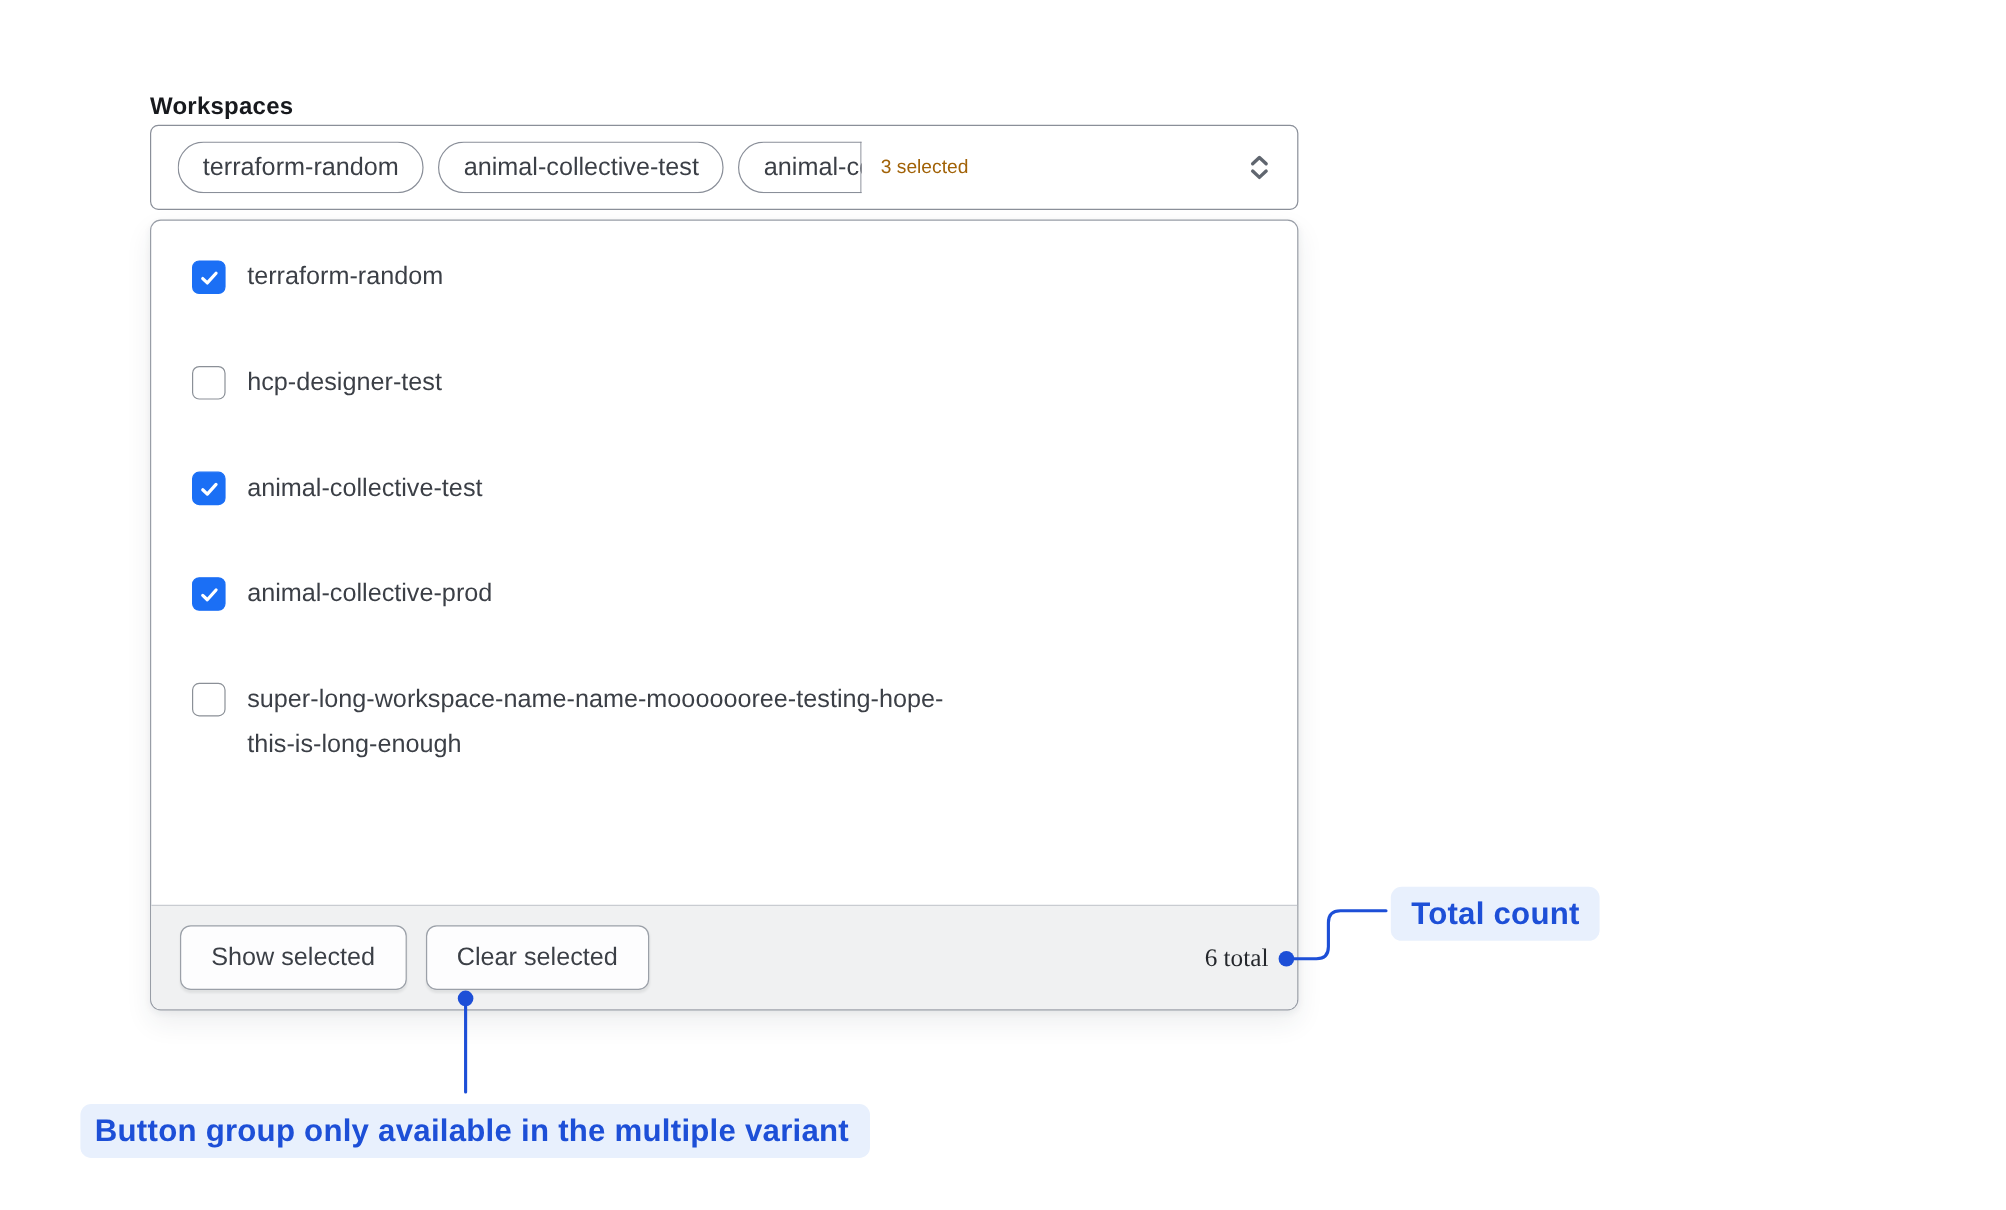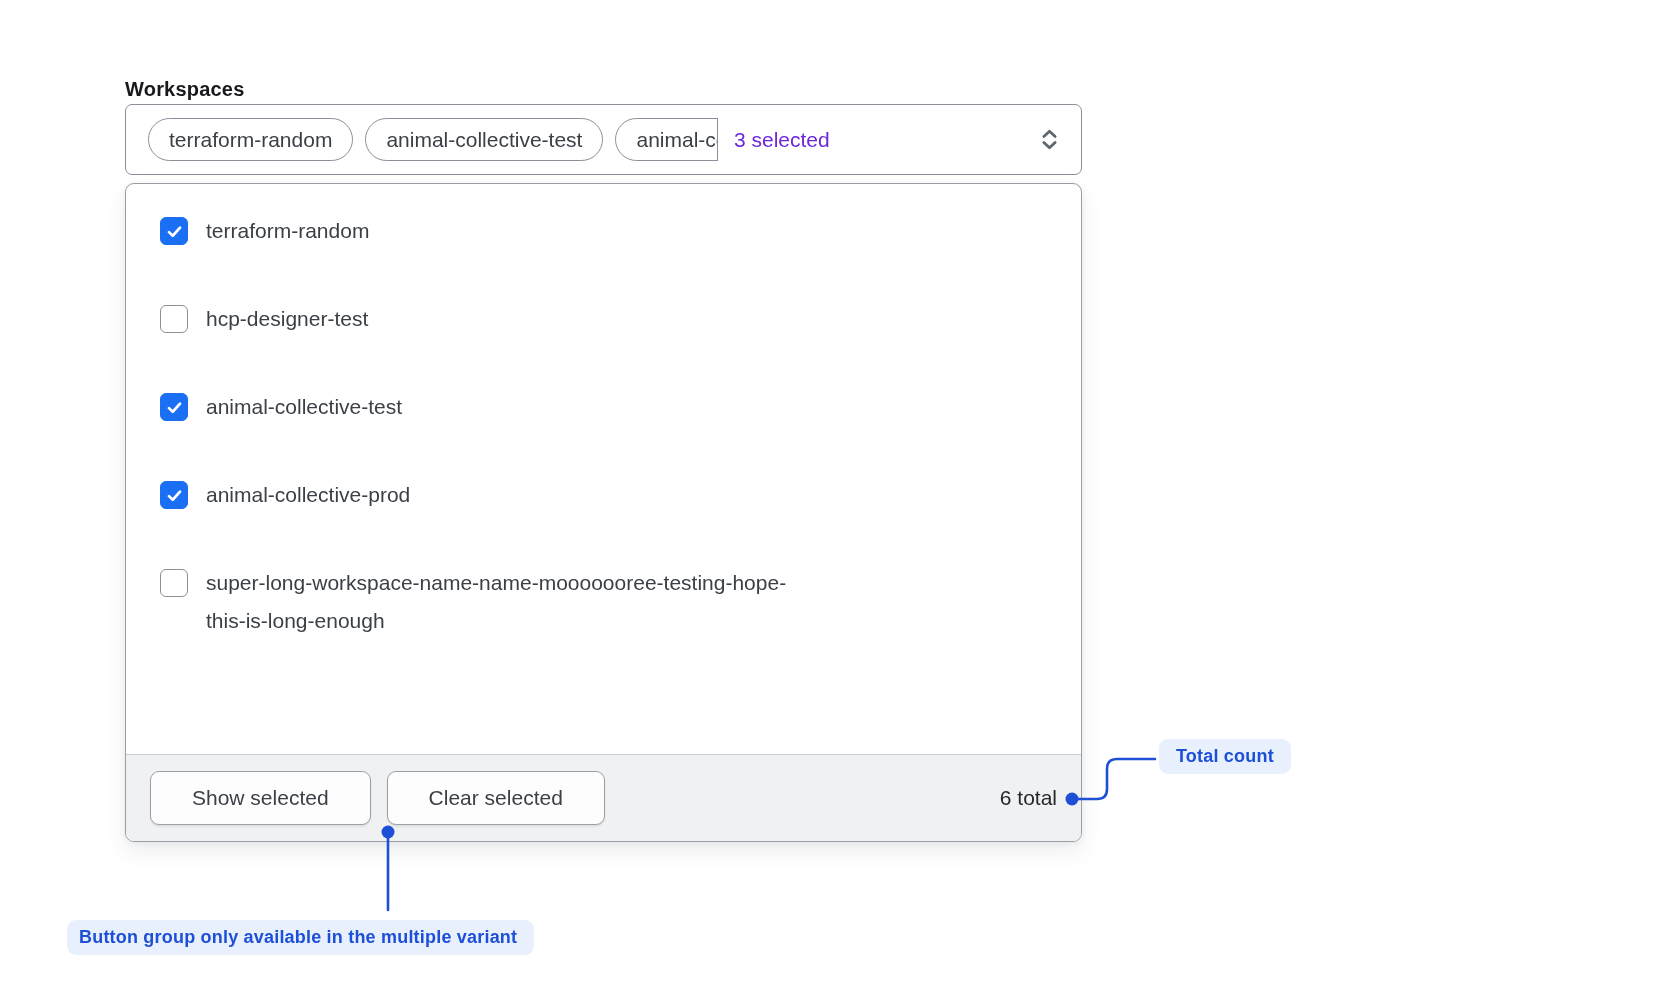--- a/index.html
+++ b/index.html
@@ -27,21 +27,21 @@
     width:570px;flex:0 0 570px;height:43px;overflow:hidden;
   }
   .tags-clip::after{ 
     content:"";position:absolute;right:0;top:0;bottom:0;width:1px;background:#8a8f99;
   }
   .tag{
     flex:0 0 auto;display:flex;align-items:center;height:43px;
     box-sizing:border-box;border:1px solid #8a8f99;border-radius:22px;
     padding:0 20px;font-size:21px;color:#3b3f46;white-space:nowrap;background:#fff;
   }
-  .sel-count{margin-left:16px;font-size:21px;color:#6d28d9;white-space:nowrap;}
+  .sel-count{margin-left:16px;font-size:16px;color:#a16207;white-space:nowrap;}
   .chevron{margin-left:auto;display:flex;align-items:center;}
 
   
   .panel{
     position:absolute;left:125px;top:183px;width:957px;height:659px;
     box-sizing:border-box;background:#fff;border:1px solid #989da6;border-radius:9px;
     box-shadow:0 10px 22px rgba(40,45,60,.08),0 2px 6px rgba(40,45,60,.06);
     display:flex;flex-direction:column;overflow:hidden;
   }
   .options{padding-top:3px;}
@@ -65,33 +65,33 @@
   }
   .checkbox.checked svg{display:block;}
 
   
   .footer{
     margin-top:auto;height:87px;box-sizing:border-box;flex:0 0 87px;
     background:#f0f1f2;border-top:1px solid #c9ccd1;
     display:flex;align-items:center;gap:16px;padding:0 24px;
   }
   .btn{
-    height:54px;box-sizing:border-box;padding:0 41px;
+    height:54px;box-sizing:border-box;padding:0 25px;
     background:#fdfdfe;border:1px solid #9ba0a8;border-radius:9px;
     font-family:inherit;font-size:21px;color:#3b3f46;
     box-shadow:0 2px 2px rgba(30,33,40,.08);cursor:pointer;
   }
-  .total{margin-left:auto;font-size:21px;color:#24272c;}
+  .total{margin-left:auto;font-size:21px;color:#24272c;font-family:Liberation Serif, serif;}
 
   
   .connectors{position:absolute;left:0;top:0;width:1672px;height:1008px;pointer-events:none;}
   .callout{
     position:absolute;box-sizing:border-box;padding:7px 17px;border-radius:9px;
     background:var(--accent-bg,#e8f0fd);color:var(--accent-blue,#1d4fd7);
-    font-size:18px;font-weight:600;white-space:nowrap;letter-spacing:.2px;
+    font-size:26px;font-weight:600;white-space:nowrap;letter-spacing:.2px;
   }
   .callout.total-count{left:1159px;top:739px;}
   .callout.button-group{left:67px;top:920px;padding-left:12px;}
 </style>
 </head>
 <body>
 
 <div class="field-label">Workspaces</div>
 
 <div class="trigger">

